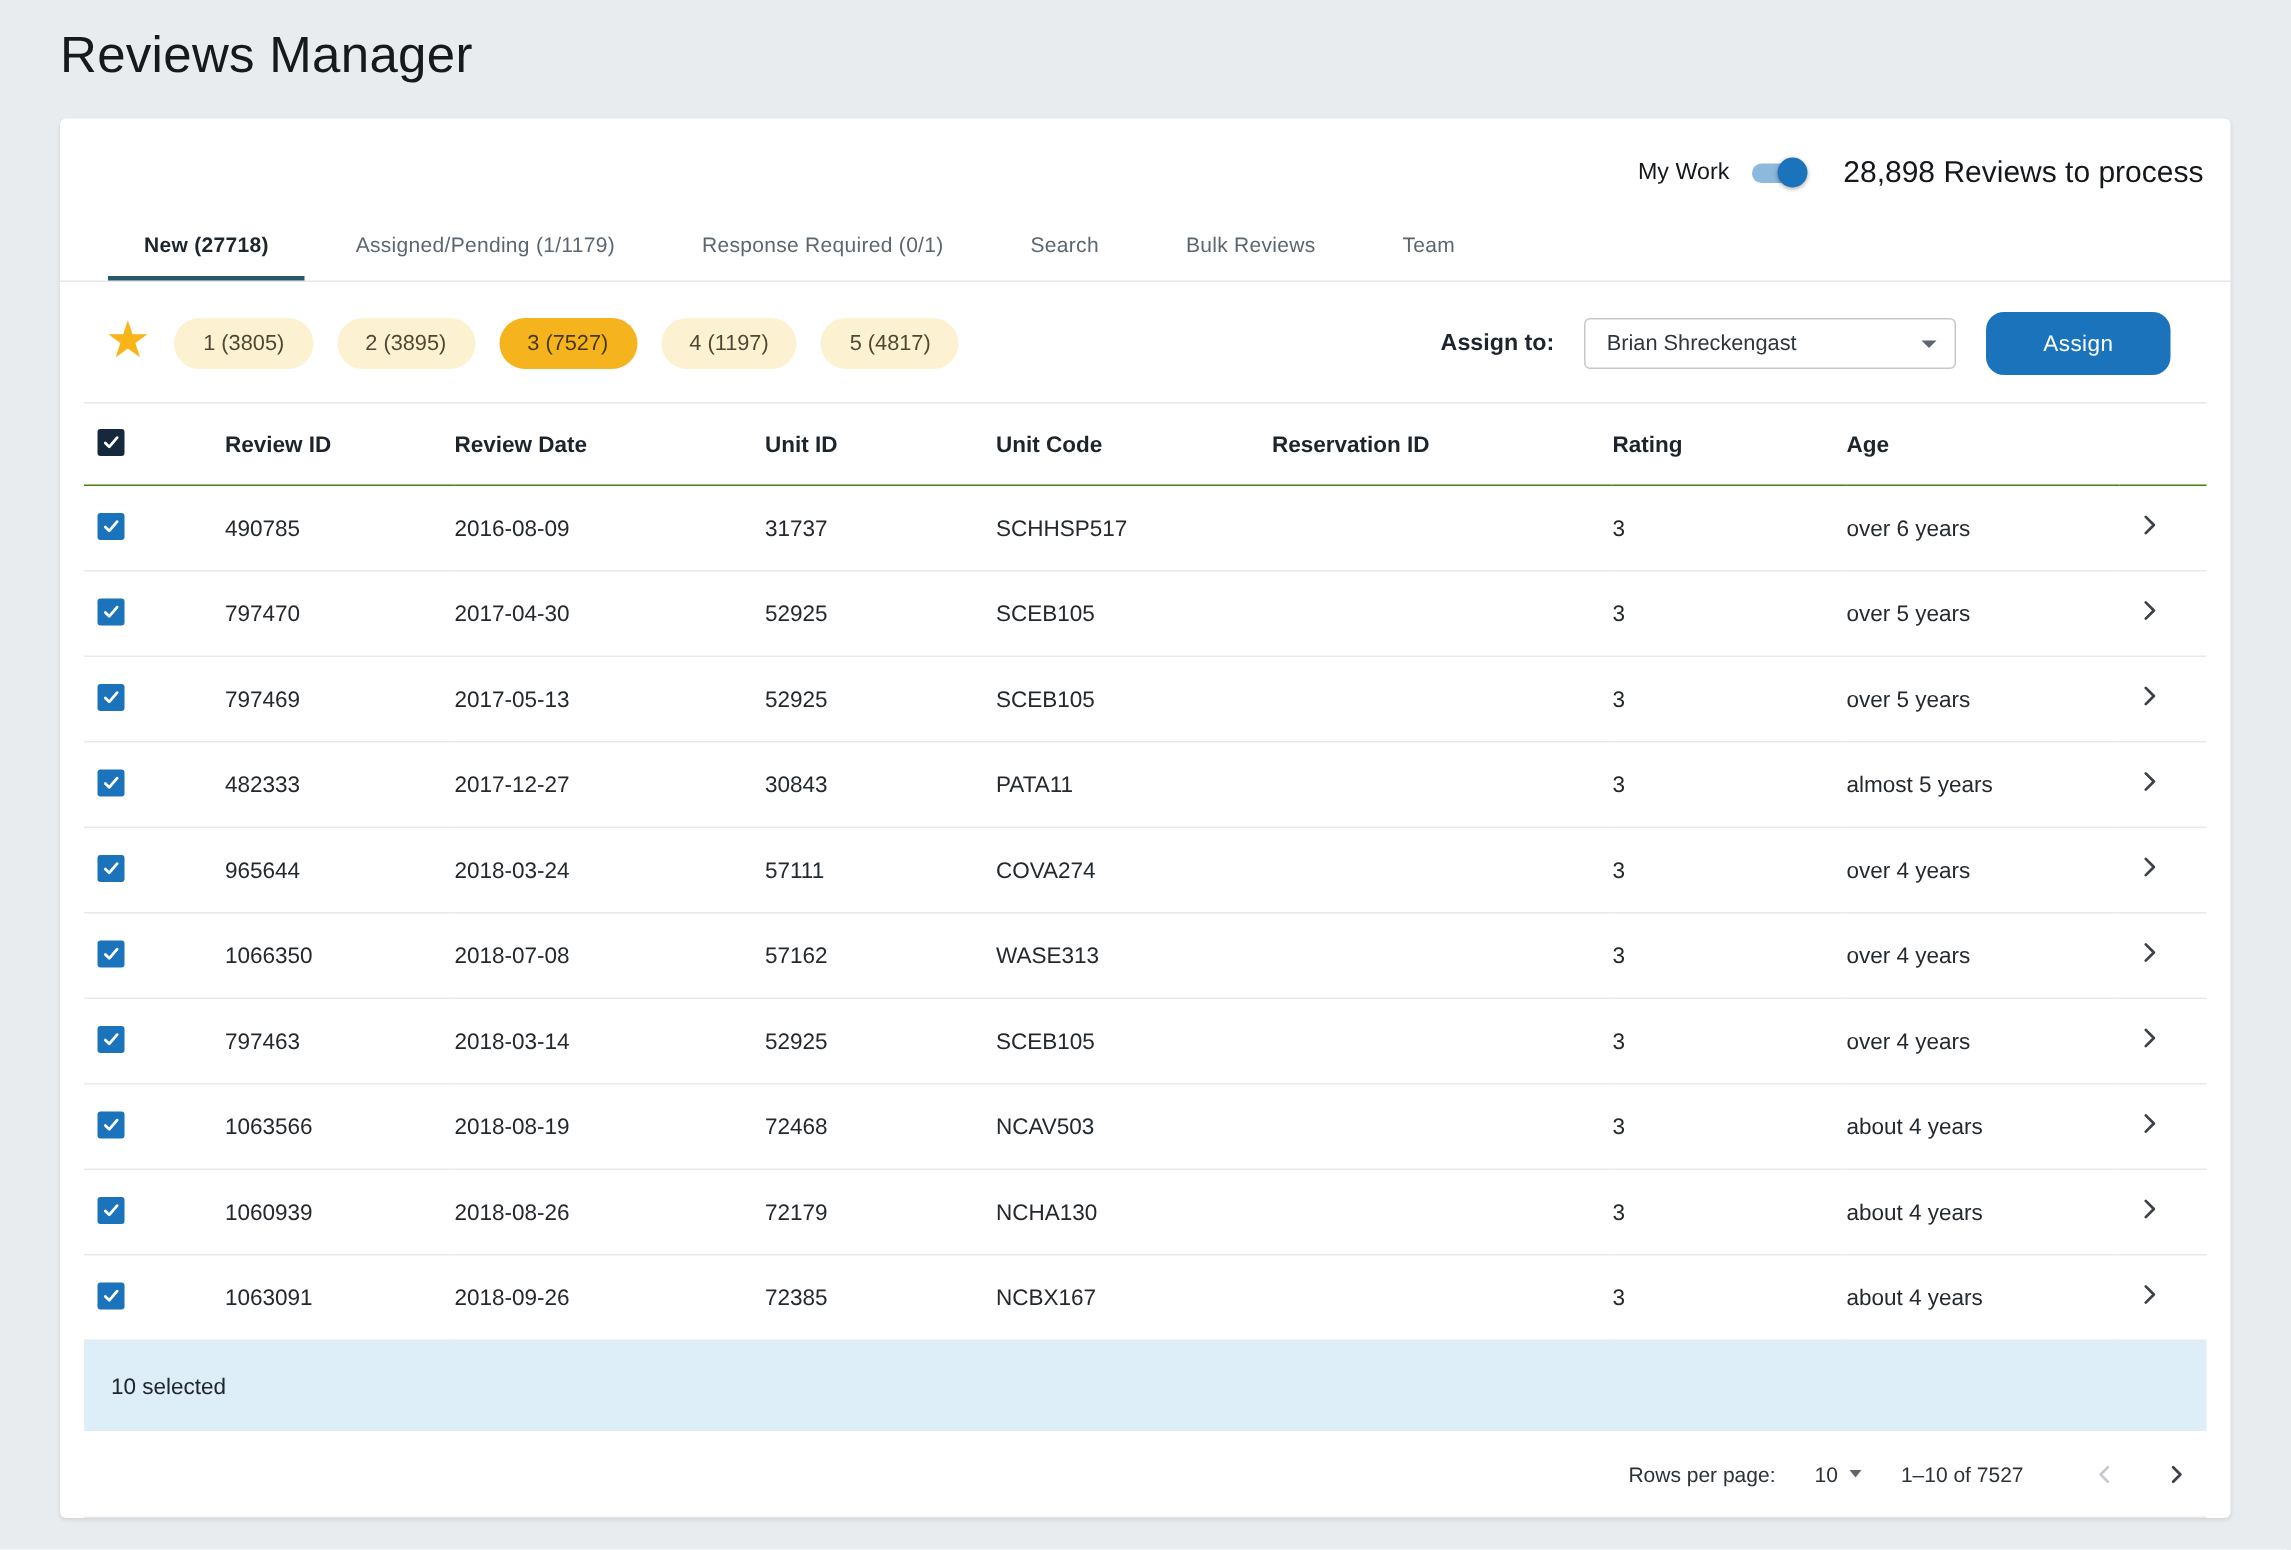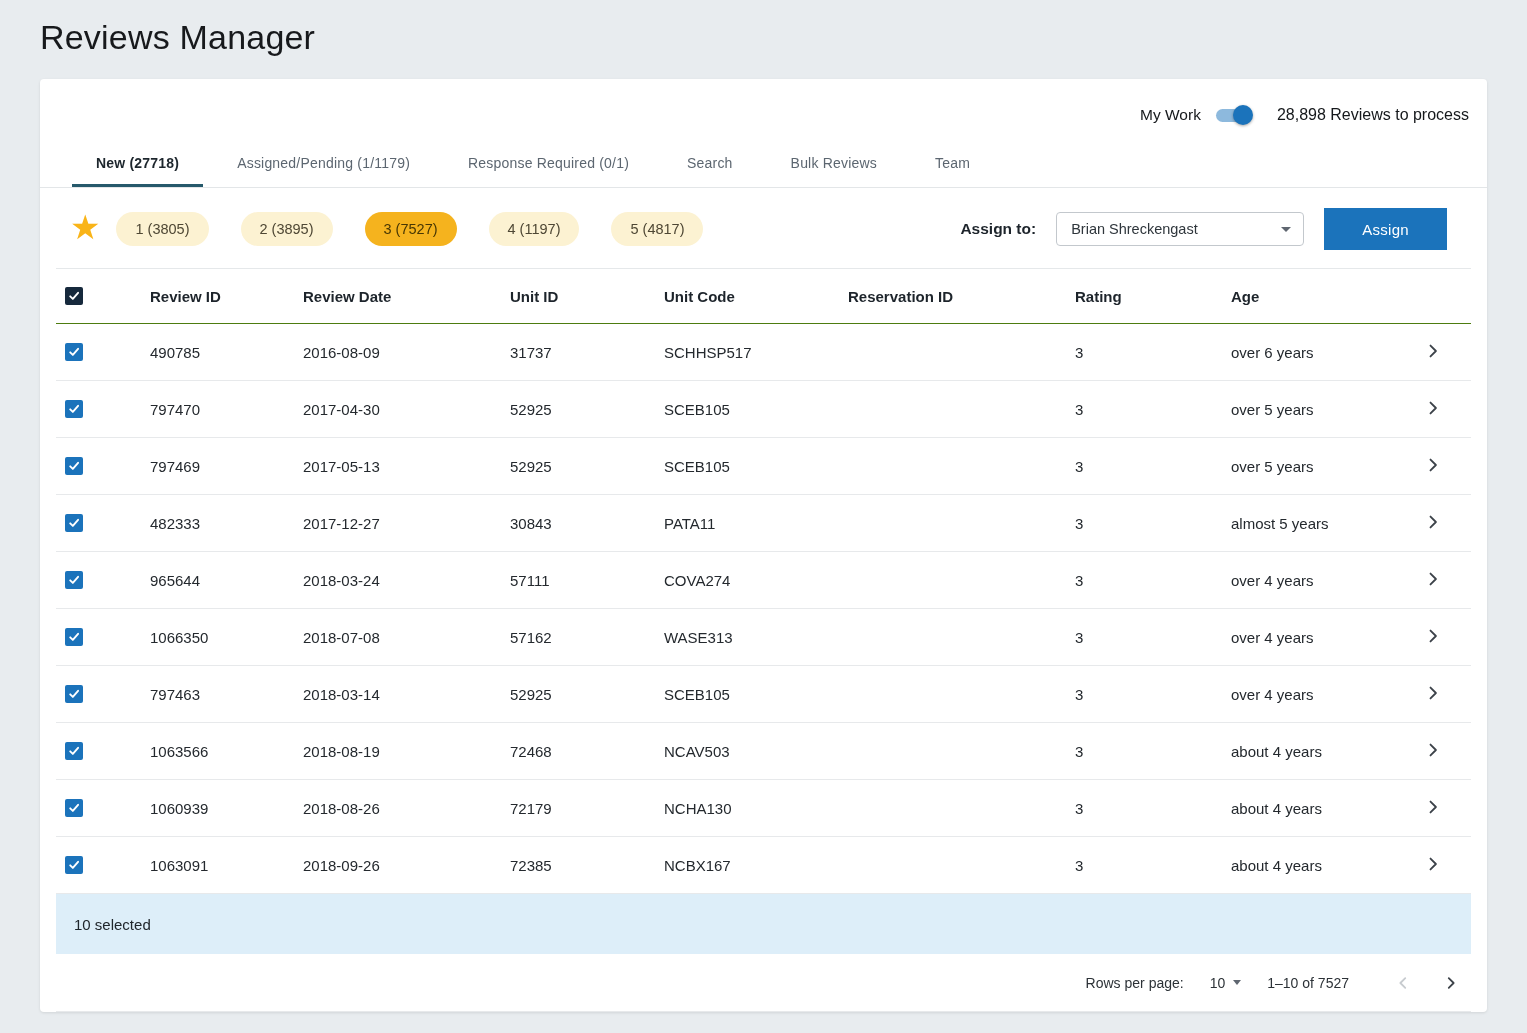--- a/index.html
+++ b/index.html
@@ -15,44 +15,44 @@
     padding: 18px 0 0 40px; letter-spacing: .2px;
   }
   .card {
     margin: 22px 40px 0; background: var(--card-bg, #fff);
     border-radius: 4px; box-shadow: 0 1px 3px rgba(0,0,0,.10);
     height: 933px; overflow: hidden;
   }
   
   .topbar { display: flex; justify-content: flex-end; align-items: center; gap: 8px; padding: 24px 18px 8px 0; }
   .mywork { font-size: 15.5px; color: #15181b; }
-  .count  { font-size: 16px;   color: #15181b; margin-left: 12px; text-align: right; }
+  .count  { font-size: 20px;   color: #15181b; margin-left: 12px; text-align: right; }
   .switch { position: relative; width: 48px; height: 24px; display: inline-block; cursor: pointer; }
   .switch .track { position: absolute; left: 7px; top: 6px; width: 34px; height: 13px; border-radius: 7px; background: var(--primary-blue, #1b73bb); opacity: .5; }
   .switch .thumb { position: absolute; right: 4px; top: 2px; width: 20px; height: 20px; border-radius: 50%; background: var(--primary-blue, #1b73bb); box-shadow: 0 1px 3px rgba(0,0,0,.35); }
   
   .tabs { display: flex; gap: 10px; padding-left: 32px; border-bottom: 1px solid #e3e6e8; margin-top: 4px; }
   .tab { padding: 16px 24px 13px; font-size: 14px; color: #5c6670; cursor: pointer; letter-spacing: .2px; border-bottom: 3px solid transparent; }
   .tab.active { color: #1d262d; font-weight: 700; border-bottom-color: var(--tab-underline, #26596b); }
   
   .filter-row { display: flex; justify-content: space-between; align-items: center; padding: 20px 40px 18px 30px; }
   .filter-left { display: flex; align-items: center; gap: 16px; }
   .star { font-size: 34px; color: var(--star-gold, #f9b418); line-height: 1; margin-top: -4px; }
-  .chips { display: flex; gap: 32px; }
+  .chips { display: flex; gap: 16px; }
   .chip { background: var(--chip-bg, #fcf2d2); color: #4e4734; font-size: 14.5px; padding: 9px 19px; border-radius: 17px; cursor: pointer; white-space: nowrap; }
   .chip.selected { background: var(--chip-selected-bg, #f5b31e); color: #473704; }
   .filter-right { display: flex; align-items: center; gap: 20px; }
   .assign-label { font-weight: 700; font-size: 15.5px; color: #1d242b; }
   .select { width: 248px; height: 34px; border: 1px solid #c3c8cd; border-radius: 4px; background: #fff;
             display: flex; align-items: center; justify-content: space-between; padding: 0 12px 0 14px;
             font-size: 14.5px; color: #2f363c; cursor: pointer; }
   .caret { width: 0; height: 0; border-left: 5px solid transparent; border-right: 5px solid transparent; border-top: 5.5px solid #5f6670; }
   .caret.small { border-left-width: 4.5px; border-right-width: 4.5px; border-top-width: 5px; }
   .assign-btn { background: var(--primary-blue, #1b73bb); color: #fff; font-size: 15px; font-weight: 500;
-                border: none; border-radius: 0; height: 42px; padding: 0 38px; cursor: pointer;
+                border: none; border-radius: 12px; height: 42px; padding: 0 38px; cursor: pointer;
                 letter-spacing: .3px; font-family: inherit; }
   
   .table-wrap { padding: 0 16px; }
   table { width: 100%; border-collapse: collapse; table-layout: fixed; }
   thead tr { border-top: 1px solid #e5e8ea; border-bottom: 1px solid #4d7c0f; }
   th { text-align: left; font-size: 15px; font-weight: 700; color: #1d242b; height: 55px; vertical-align: middle; }
   tbody tr { border-bottom: 1px solid #e7e9eb; }
   td { font-size: 15px; color: #24292e; height: 57px; vertical-align: middle; overflow: hidden; white-space: nowrap; }
   .cb { display: inline-flex; width: 18px; height: 18px; border-radius: 2px; margin-left: 9px; align-items: center; justify-content: center; cursor: pointer; }
   .header-cb { background: var(--header-checkbox, #16293c); }

